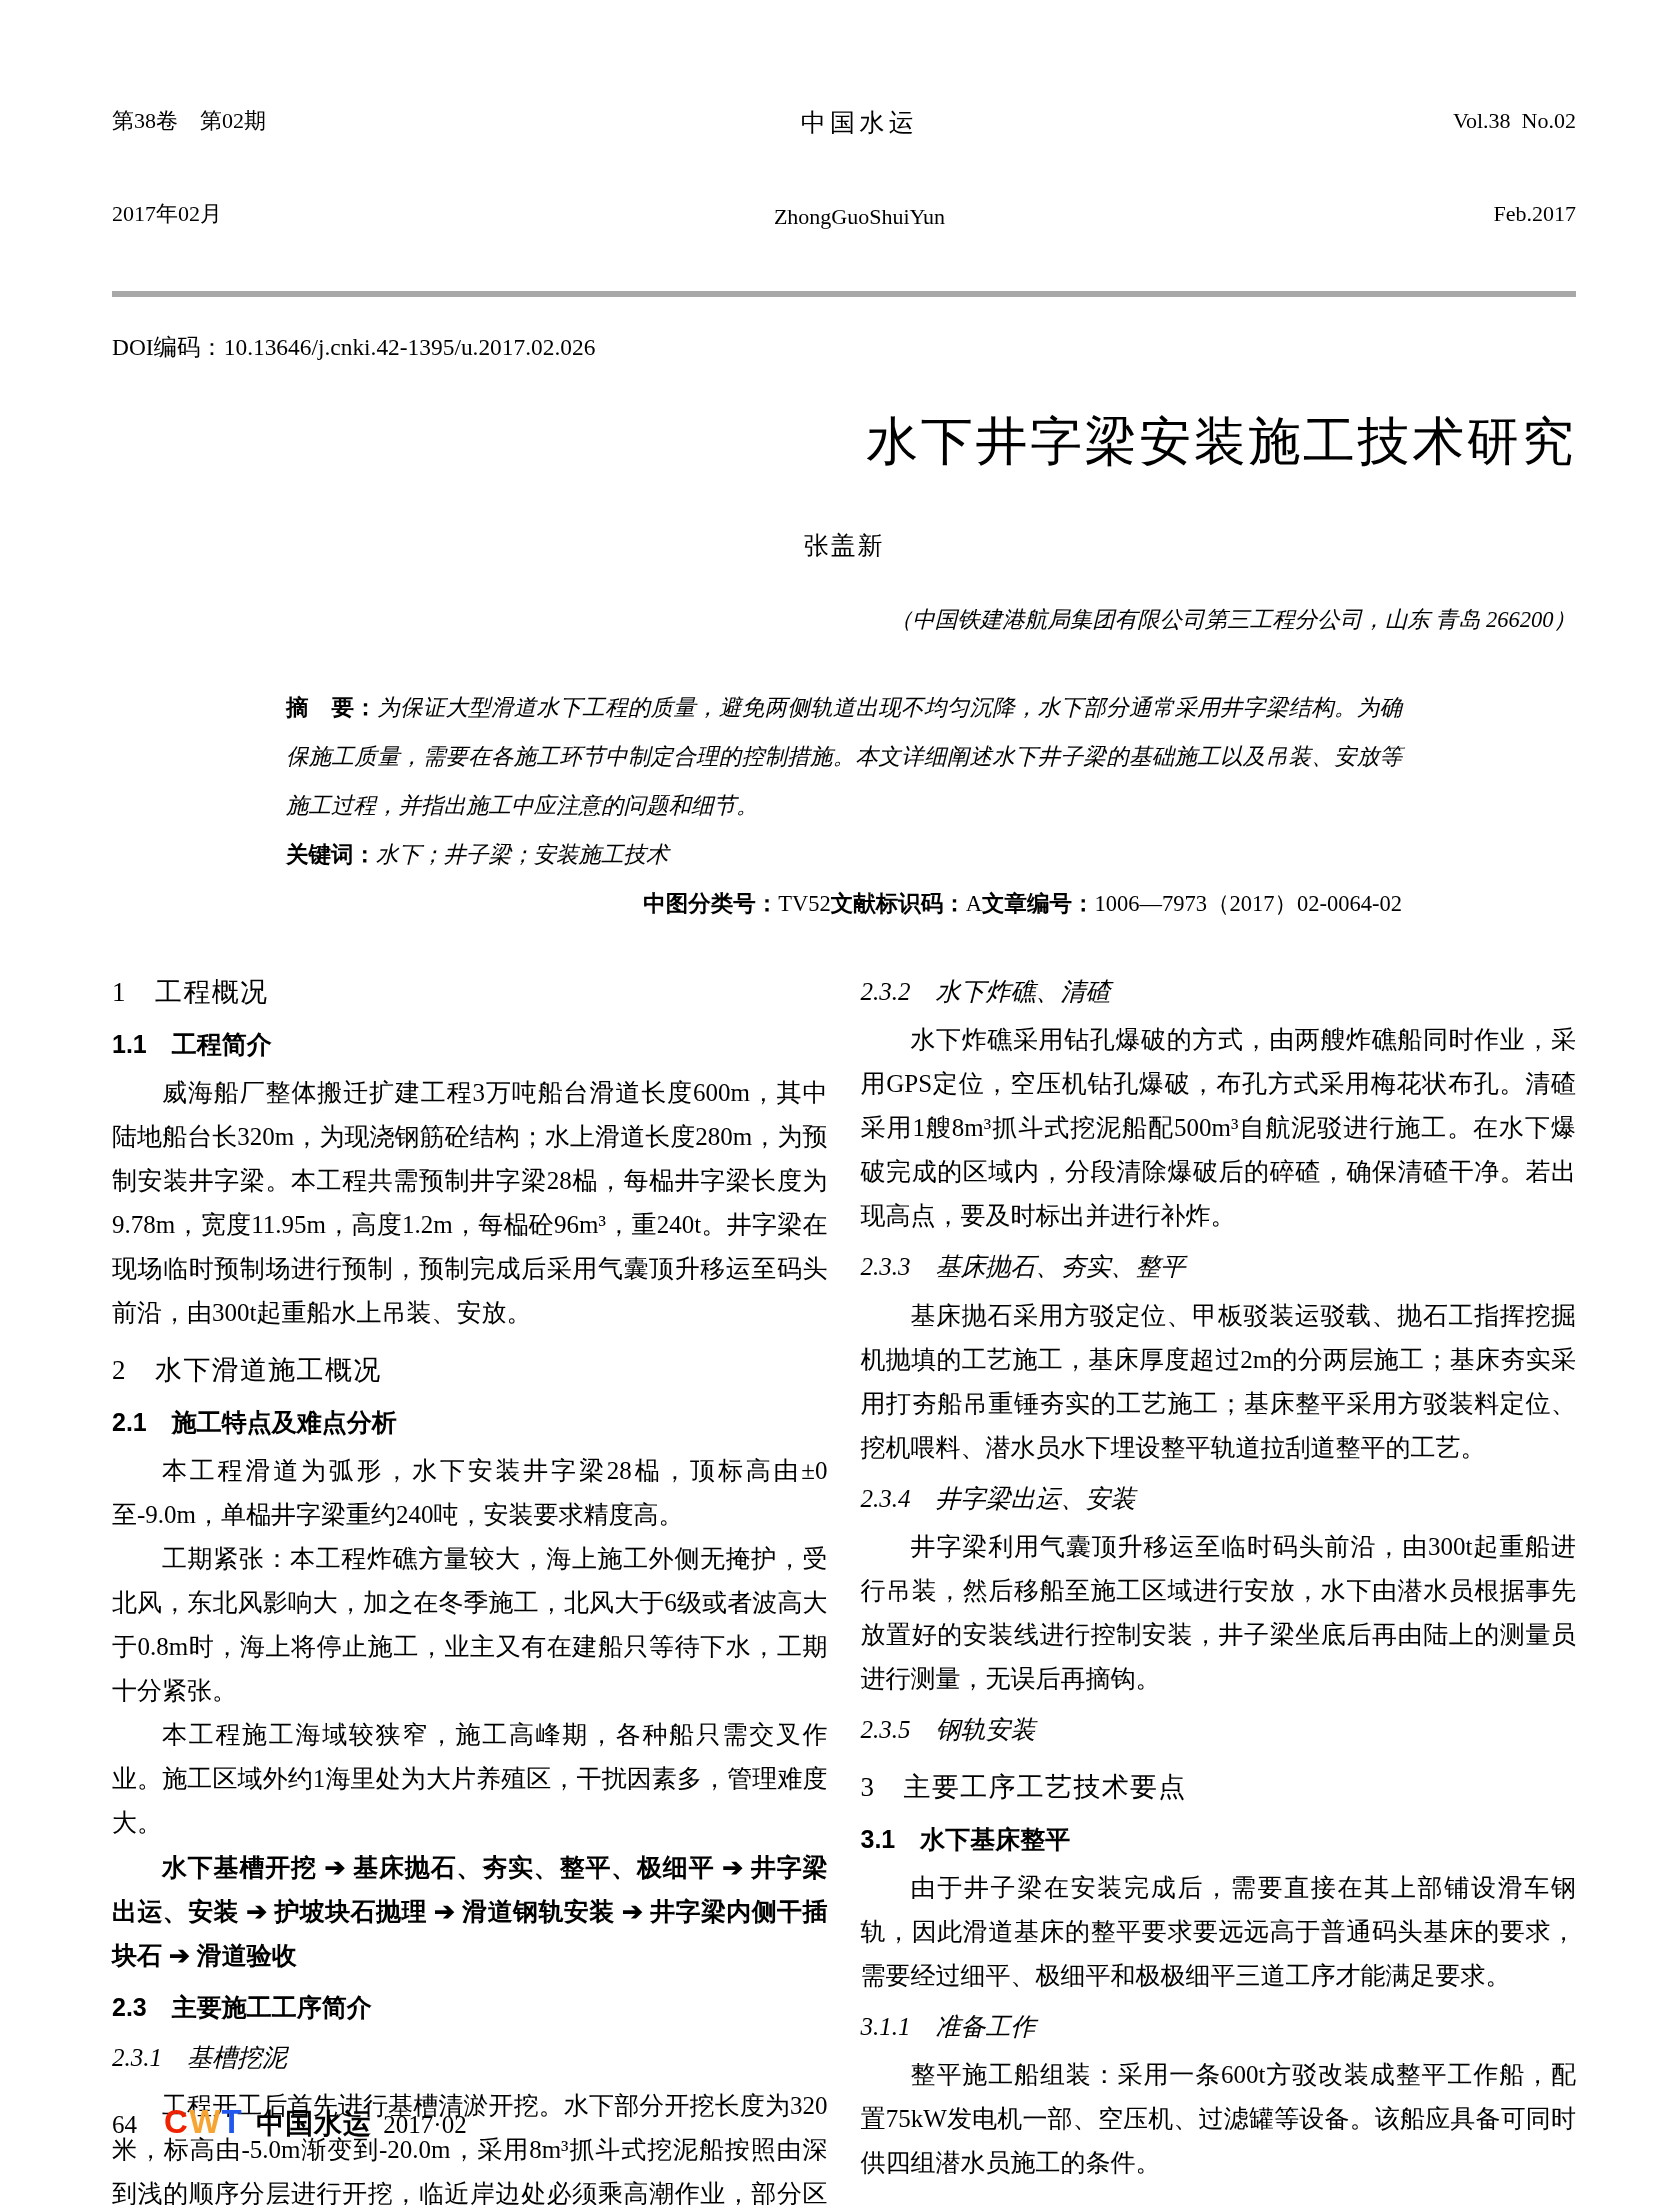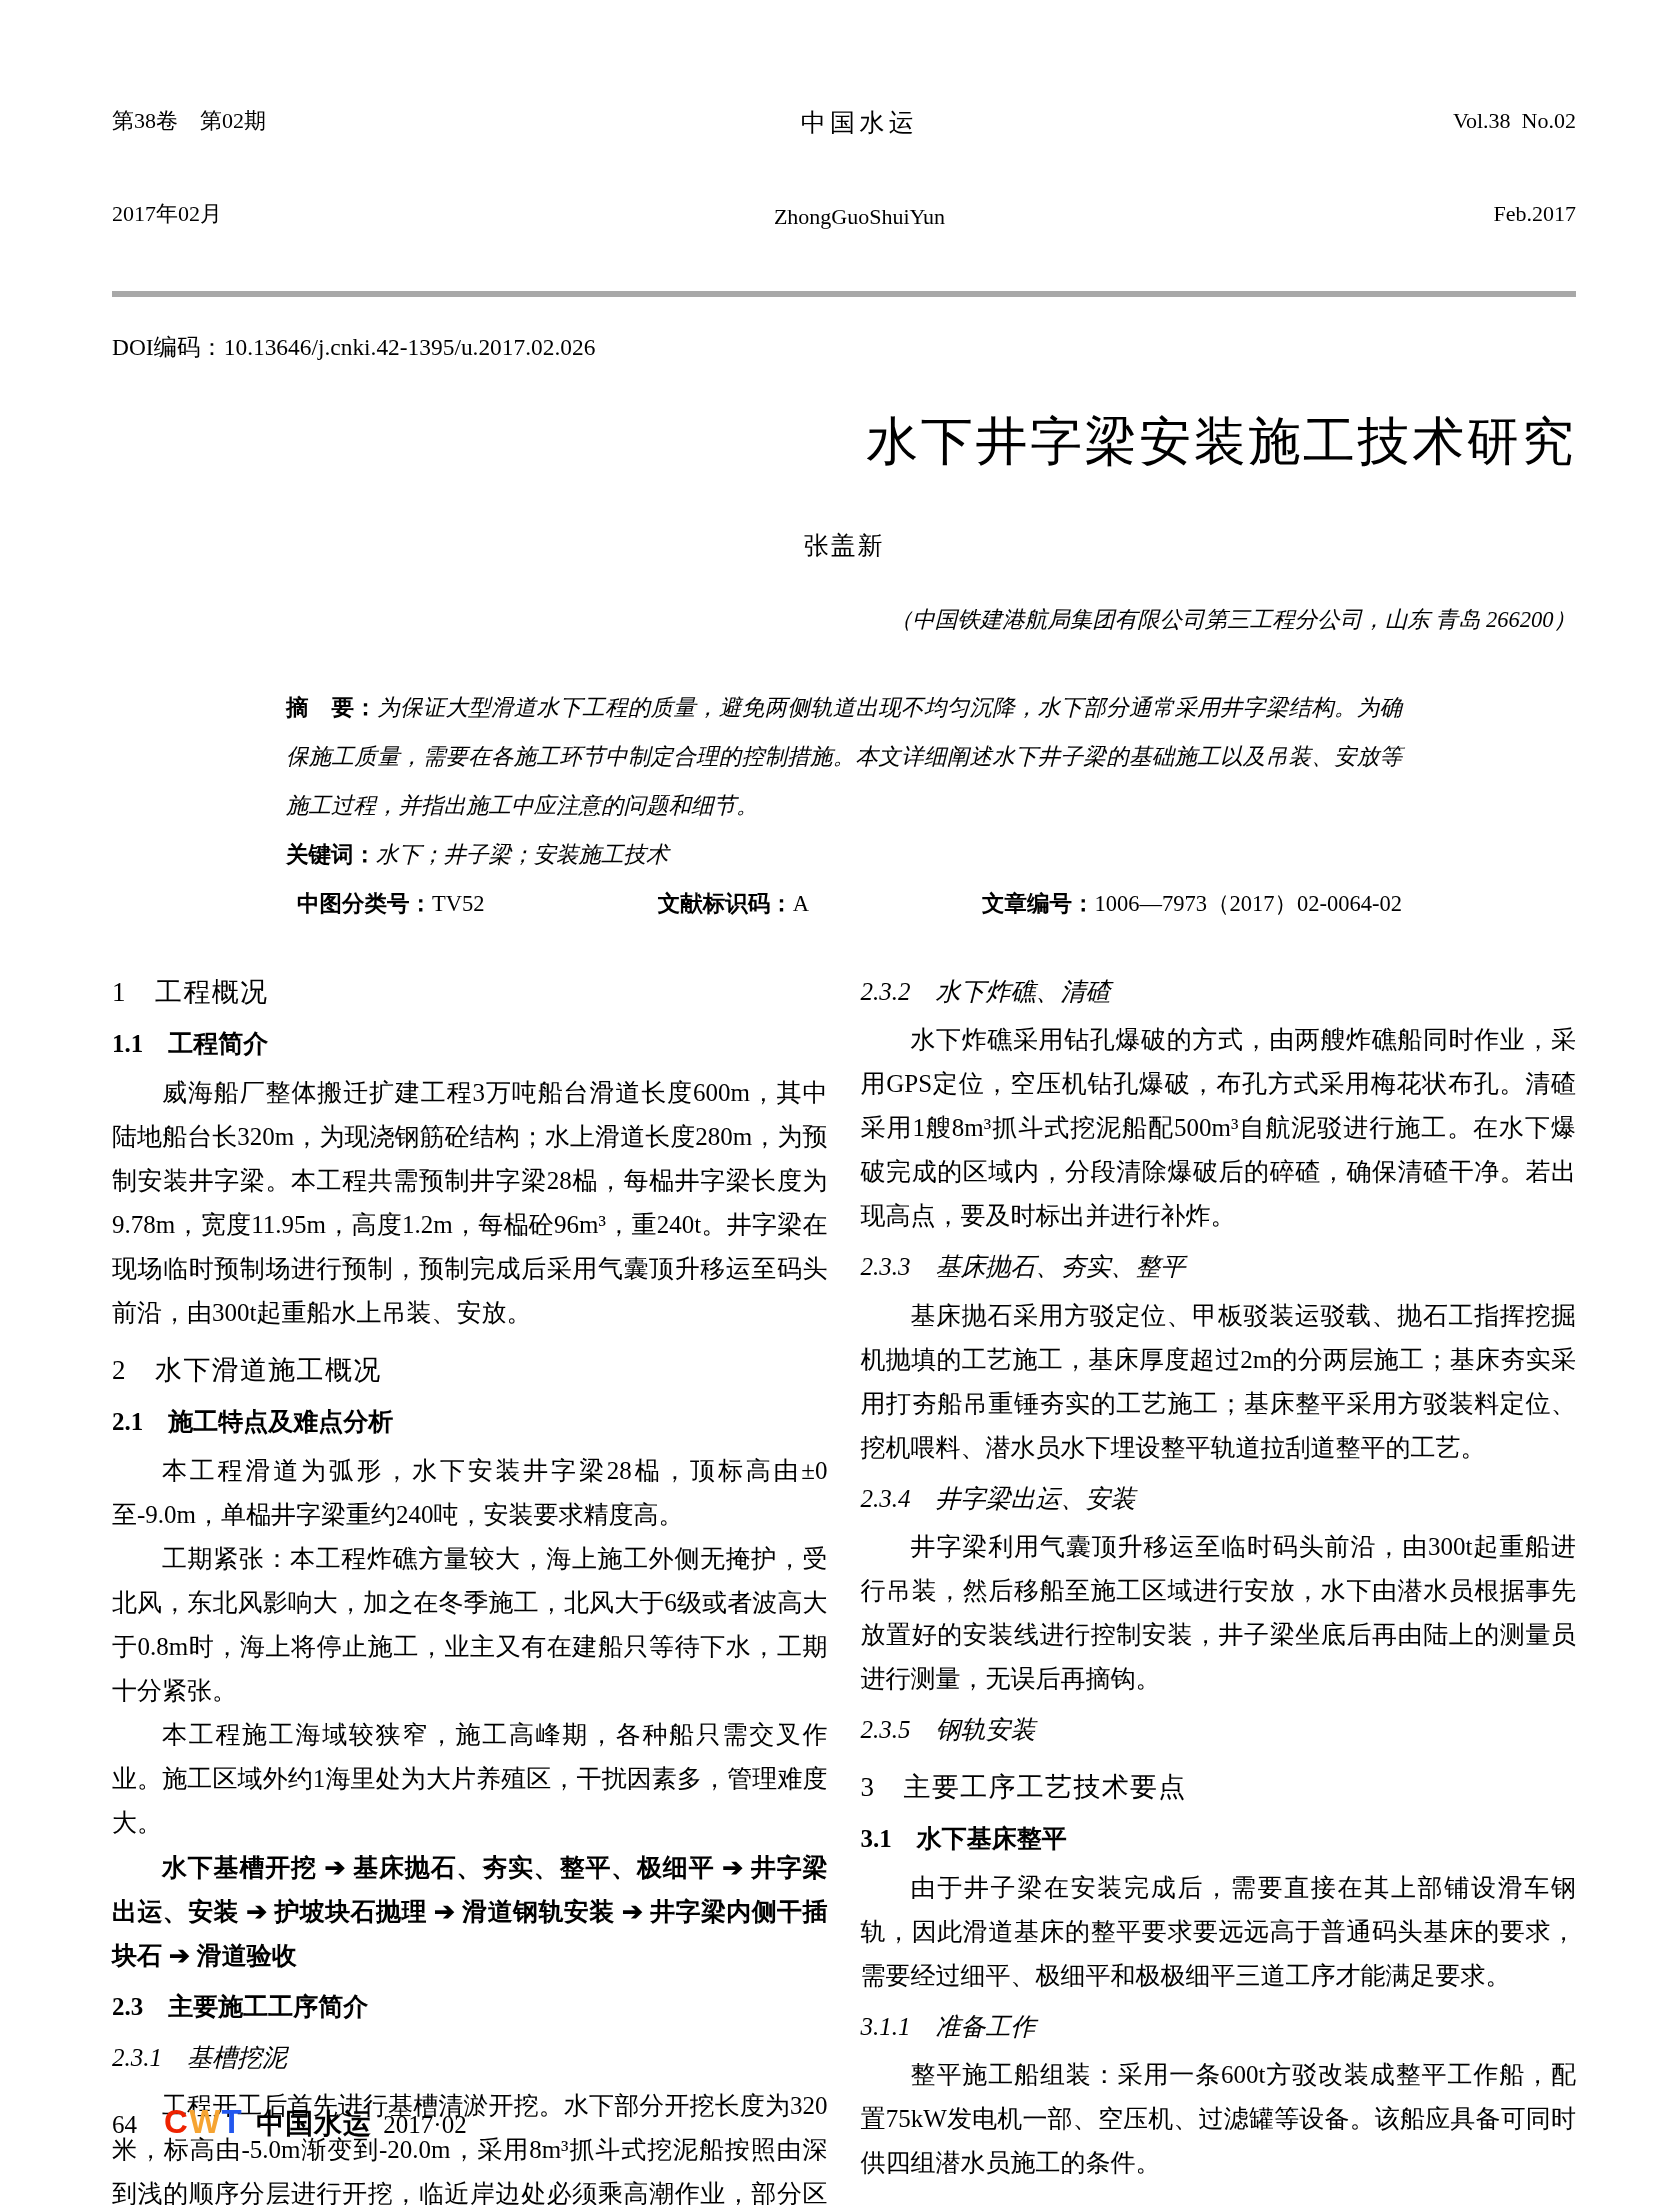--- a/index.html
+++ b/index.html
@@ -18,27 +18,27 @@
   .divider{height:6.6px;margin-top:18.5px;background:#a8a8a8;}
   .doi{margin-top:34px;font-size:23.4px;}
   
   .title{margin:44px 0 0;text-align:right;font-size:52px;font-weight:normal;letter-spacing:2.6px;}
   .author{margin-top:52px;text-align:center;font-size:25px;letter-spacing:1.8px;}
   .affil{margin-top:42px;text-align:right;font-size:22.5px;font-style:italic;}
   
   .meta{width:1116px;margin:48px auto 0;font-size:22.5px;line-height:49px;text-align:justify;}
   .meta .label{font-family:"Liberation Sans",sans-serif;font-weight:bold;font-style:normal;}
   .abstract-text,.keywords-text{font-style:italic;}
-  .clc-row{display:flex;justify-content:space-between;margin-left:11px;}
+  .clc-row{display:flex;justify-content:flex-end;}
   
   .body{display:flex;margin-top:42px;gap:33px;}
   .col{flex:1;min-width:0;font-size:25px;line-height:44px;text-align:justify;}
   .blk{margin:0;}
   .blk.h1{font-size:27px;margin:12.3px 0 7px;letter-spacing:1.3px;}
-  .blk.h2{font-size:25px;font-weight:bold;font-family:Liberation Serif, serif;margin:8px 0 5.3px;}
+  .blk.h2{font-size:25px;font-weight:bold;font-family:Liberation Sans, sans-serif;margin:8px 0 5.3px;}
   .blk.h3{font-size:25px;font-style:italic;margin:7px 0 4.4px;}
   .blk.p{text-indent:2em;}
   .blk.flow{text-indent:2em;font-family:"Liberation Sans",sans-serif;font-weight:bold;}
   .col .blk:first-child{margin-top:0;}
   
   .footer{position:absolute;left:112px;top:2095px;display:flex;align-items:baseline;font-size:25px;}
   .footer .logo{margin-left:27px;font-family:"Liberation Sans",sans-serif;font-weight:bold;font-size:33px;letter-spacing:1.3px;margin-top:8px;}
   .footer .jname{margin-left:13.2px;font-family:"Liberation Sans",sans-serif;font-weight:bold;font-size:28px;letter-spacing:0.9px;}
   .footer .issue{margin-left:11.5px;}
 </style>

